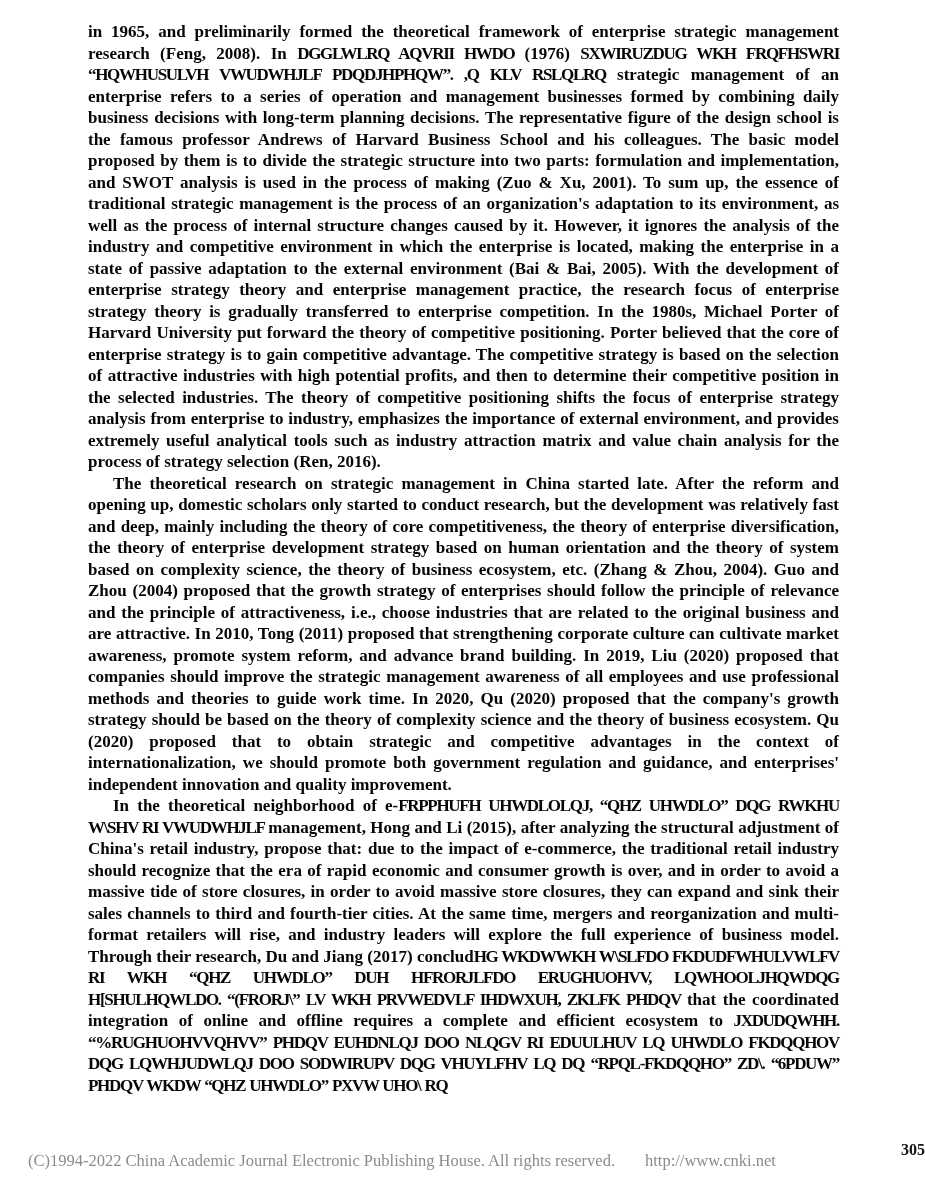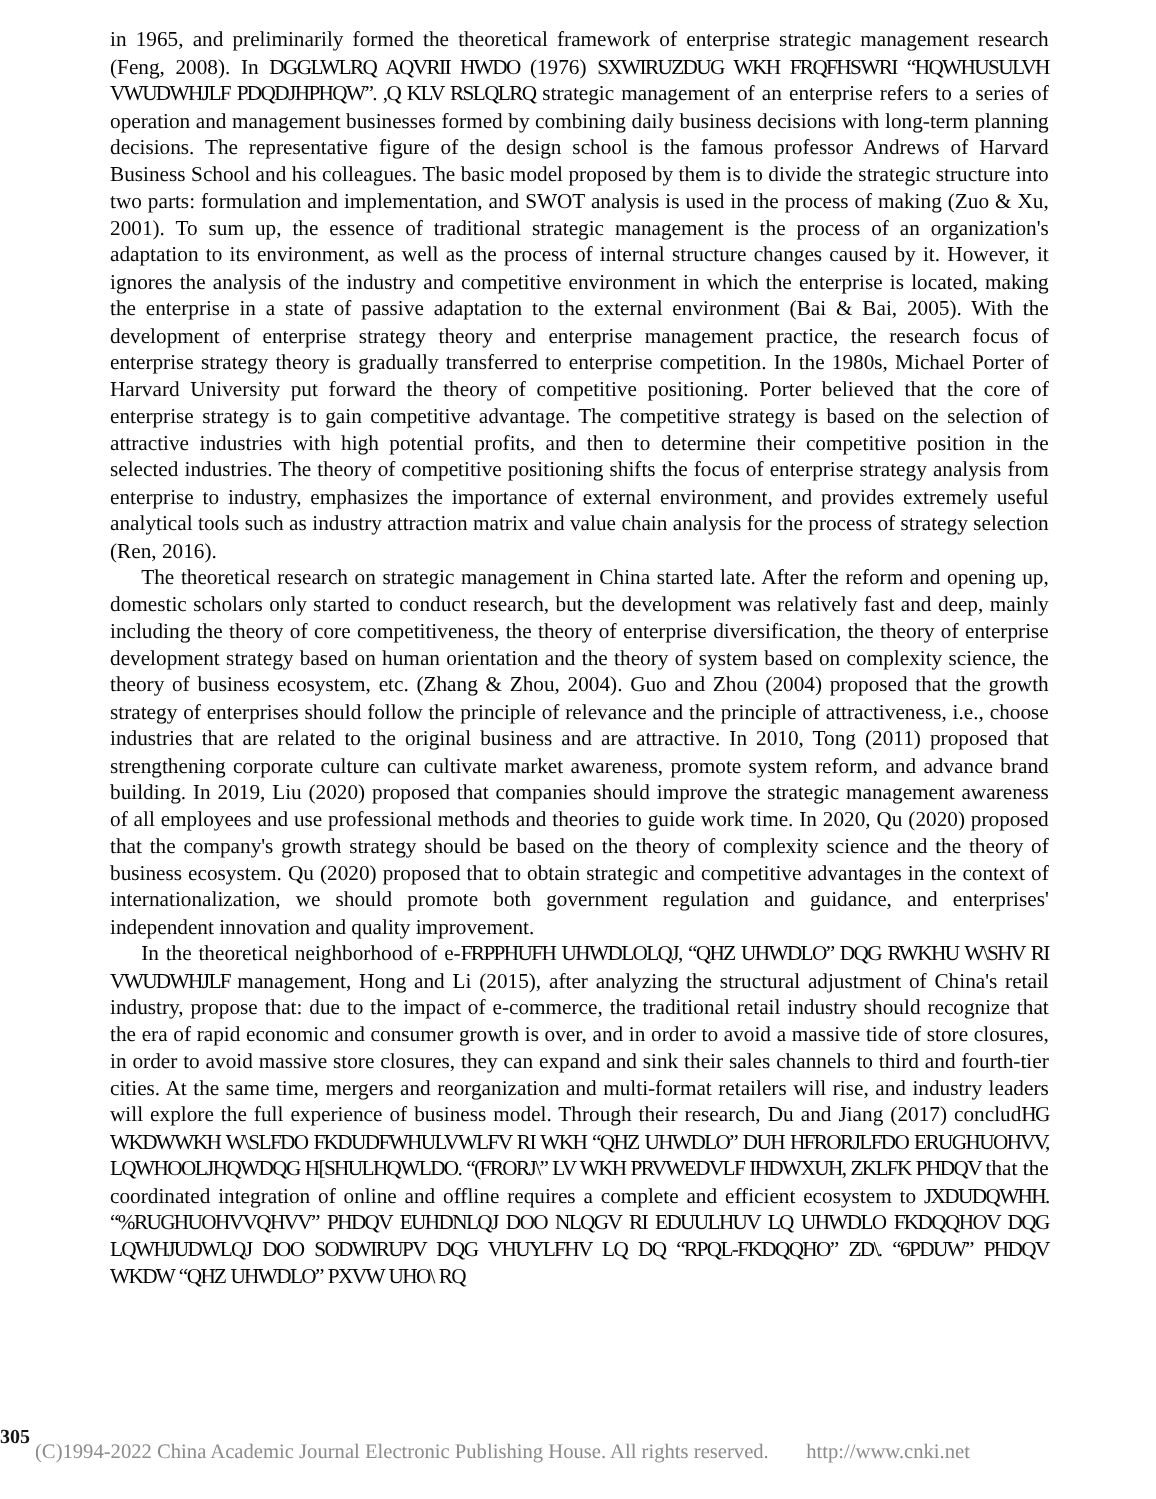--- a/index.html
+++ b/index.html
@@ -21,20 +21,21 @@
     left: 88px;
     top: 21px;
     width: 751px;
   }
   p.para {
     margin: 0;
     text-align: justify;
     font-size: 17px;
     line-height: 21.5px;
     color: #060606;
+    font-weight: bold;
   }
   p.para.indent {
     text-indent: 25px;
   }
   .text-run {
     letter-spacing: 0;
   }
   .garbled {
     letter-spacing: -1.3px;
     word-spacing: 1px;
@@ -49,21 +50,21 @@
   }
   .heading-number {
     margin-right: 15px;
     letter-spacing: 0;
   }
   .page-number {
     position: absolute;
     left: 0;
     top: 1141px;
     width: 925px;
-    text-align: left;
+    text-align: right;
     font-size: 16px;
     font-weight: 600;
     color: #141414;
   }
   .footer-line {
     position: absolute;
     left: 28px;
     top: 1151px;
     font-size: 16.5px;
     color: #8b8b8b;

